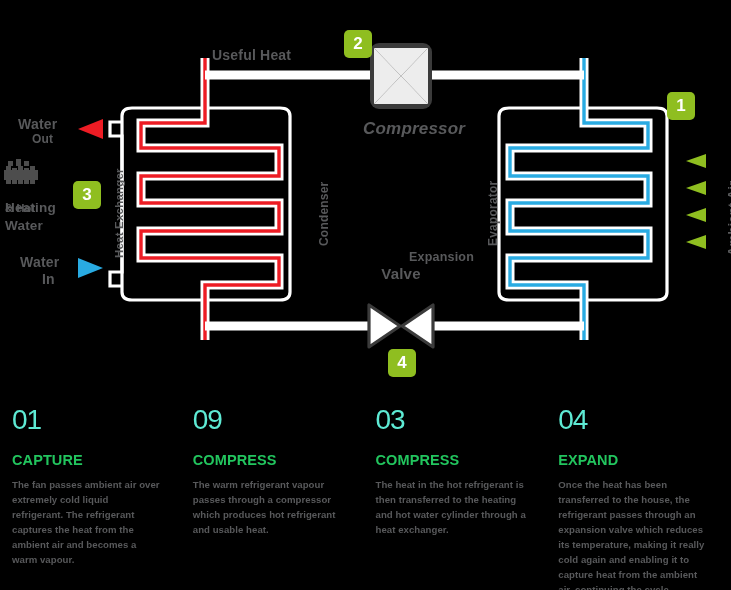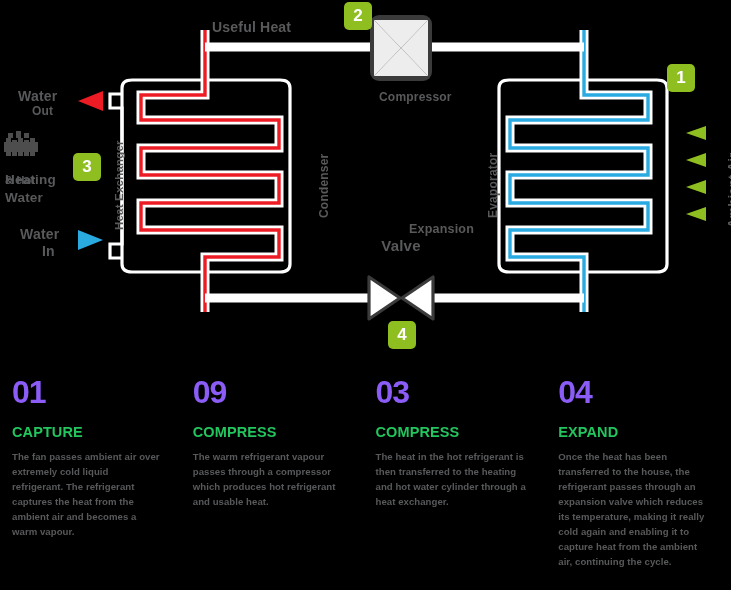--- a/index.html
+++ b/index.html
@@ -2,21 +2,21 @@
 <html><head>
 <meta charset="utf-8">
 <style>
   * { box-sizing: border-box; margin: 0; padding: 0; }
   html, body {
     width: 731px; height: 590px;
     background: #000;
     font-family: "Liberation Sans", sans-serif;
     overflow: hidden;
   }
-  #root { position: relative; width: 731px; height: 502px; background: #000; }
+  #root { position: relative; width: 731px; height: 502px; background: #000; margin-top: 28px; }
 
   
   #diagram { position: absolute; left: 0; top: 0; width: 731px; height: 360px; }
   #diagram svg { position: absolute; left: 0; top: 0; }
 
   .lbl {
     position: absolute;
     color: #58595b;
     font-weight: bold;
     letter-spacing: .2px;
@@ -40,23 +40,23 @@
 
   
   #steps {
     position: absolute; left: 0; top: 372px;
     width: 731px; height: 218px;
     display: flex;
   }
   .step { width: 183px; padding-right: 22px; padding-left: 10px; }
   .step:first-child { padding-left: 12px; }
   .step-num {
-    color: #8b5cf6;
-    font-size: 32px;
-    font-weight: bold;
+    color: #5eead4;
+    font-size: 28px;
+    font-weight: normal;
     line-height: 40px;
     letter-spacing: -1px;
   }
   .step-title {
     color: #22c55e;
     font-size: 14.5px;
     font-weight: bold;
     letter-spacing: .1px;
     margin-top: 12px;
   }
@@ -198,21 +198,21 @@
         <rect x="12" y="140" width="5" height="16" fill="#4d4d4d"></rect>
         <rect x="18" y="138" width="5" height="18" fill="#4d4d4d"></rect>
         <rect x="24" y="140" width="5" height="16" fill="#4d4d4d"></rect>
         <rect x="30" y="138" width="5" height="18" fill="#4d4d4d"></rect>
         <rect x="4" y="142" width="34" height="10" fill="#4d4d4d"></rect>
       </g>
     </svg>
 
     <div class="lbl" style="left:212px; top:19px; font-size:14px;">Useful Heat</div>
 
-    <div class="lbl" style="left:379px; top:91px; font-size:12px;">Compressor</div>
+    <div class="lbl" style="left:363px; top:91px; font-size:17px;font-style:italic;">Compressor</div>
 
     <div class="lbl" style="left:369px; top:222px; font-size:12.5px; text-align:center; width:64px;padding-left:40px;">Expansion</div>
     <div class="lbl" style="left:369px; top:237px; font-size:15px; text-align:center; width:64px;">Valve</div>
 
     <div class="lbl vert" style="left:318px; top:218px; font-size:12px; transform:rotate(-90deg);">Condenser</div>
 
     <div class="lbl vert" style="left:487px; top:218px; font-size:12px; transform:rotate(-90deg);">Evaporator</div>
 
     <div class="lbl vert" style="left:113px; top:230px; font-size:11.5px; transform:rotate(-90deg);">Heat Exchanger</div>
 

